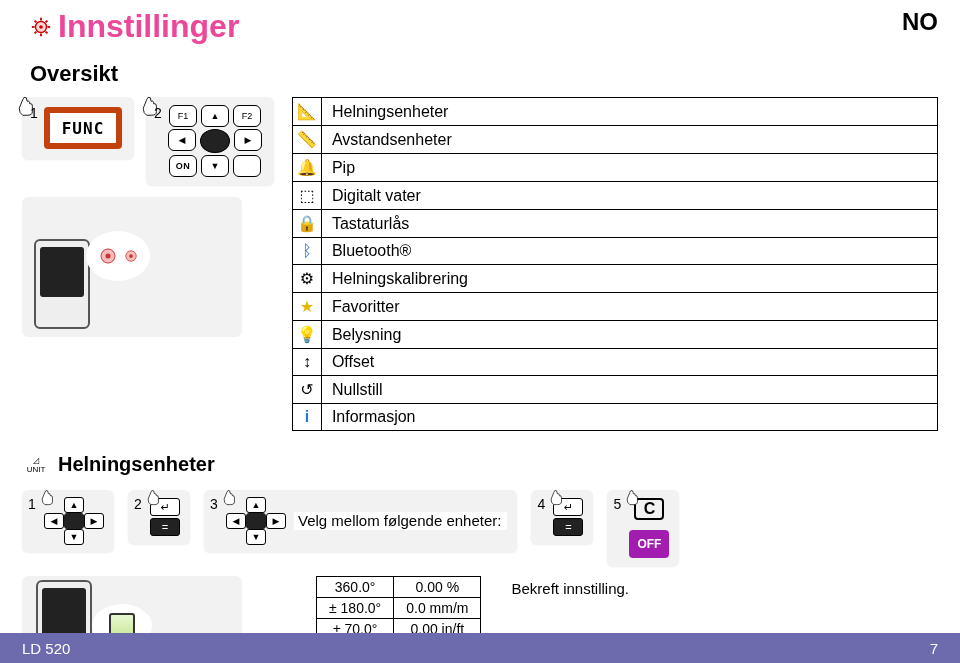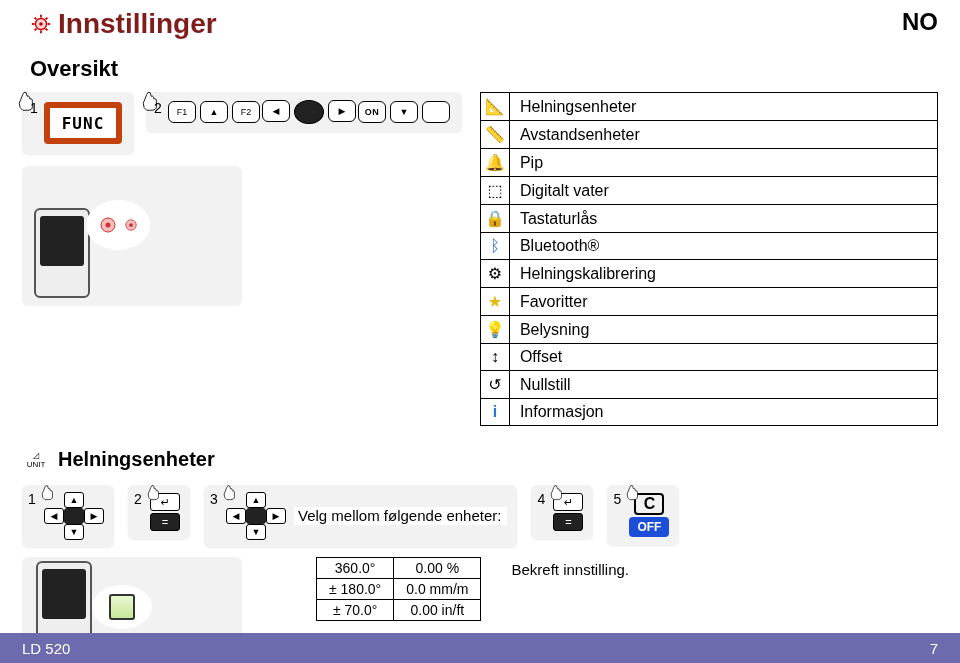--- a/index.html
+++ b/index.html
@@ -22,21 +22,21 @@
     justify-content: space-between;
     align-items: flex-start;
     padding: 8px 22px 0 30px;
   }
   .header-left { display: flex; flex-direction: column; }
   .title-row { display: flex; align-items: center; gap: 6px; }
   .gear-red {
     width: 22px; height: 22px;
     display: flex; align-items: center; justify-content: center;
   }
-  .title { font-size: 28px; font-weight: bold; color: #7f1d1d; }
+  .title { font-size: 32px; font-weight: bold; color: #ec4899; }
   .subtitle { font-size: 22px; font-weight: bold; color: #000; margin-top: 16px; }
   .lang { font-size: 24px; font-weight: bold; color: #000; text-align: center; }
 
   .top-area {
     display: flex;
     gap: 18px;
     margin: 10px 22px 0 22px;
   }
 
   .step-row-top {
@@ -70,20 +70,21 @@
     font-weight: bold;
     font-size: 16px;
     background: #fff;
     font-family: monospace;
     letter-spacing: 1px;
   }
 
   
   .keypad-wrap {
     display: flex;
+    flex-direction: column;
     align-items: center;
     gap: 2px;
   }
   .keypad-row { display: flex; gap: 4px; }
   .kp {
     width: 28px; height: 22px;
     border: 1.5px solid #000;
     border-radius: 6px;
     display: flex; align-items: center; justify-content: center;
     background: #fff;
@@ -224,24 +225,24 @@
     display: flex; flex-direction: column; align-items: center; gap:2px;
   }
   .c-key {
     border:2px solid #000; border-radius:4px;
     width:30px;height:22px;
     display:flex;align-items:center;justify-content:center;
     font-weight:bold;
   }
   .off-key {
     border-radius:4px;
-    width:40px;height:20px;
-    background:#1d4ed8;color:#fff;
+    width:40px;height:28px;
+    background:#a21caf;color:#fff;
     display:flex;align-items:center;justify-content:center;
-    font-size:12px;font-weight:bold;
+    font-size:12px;font-weight:bold;margin-top:8px;
   }
 
   
   .finger {
     position: absolute;
     width: 28px; height: 28px;
     top: -8px; left: -8px;
     pointer-events: none;
   }
   .finger.sm { width:22px;height:22px; top:-6px; left:-4px;}

